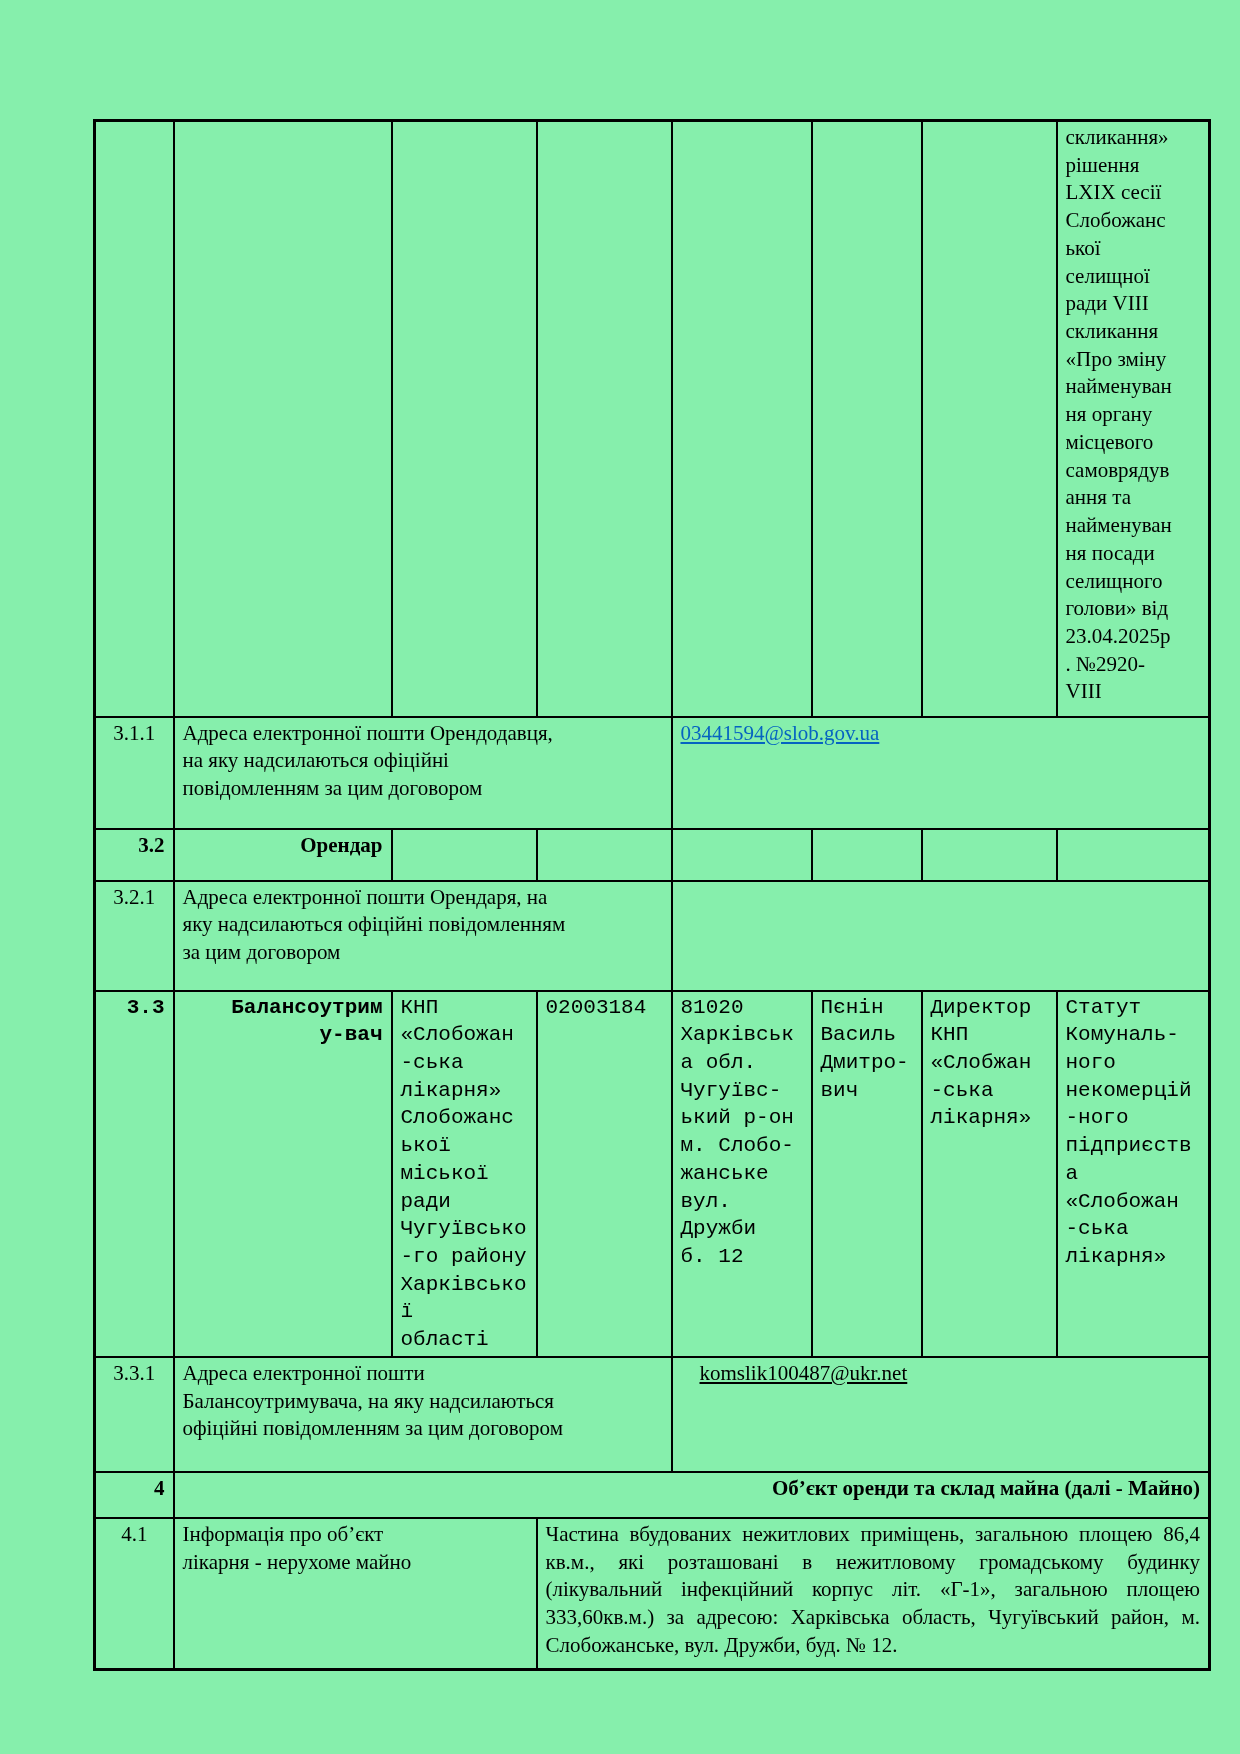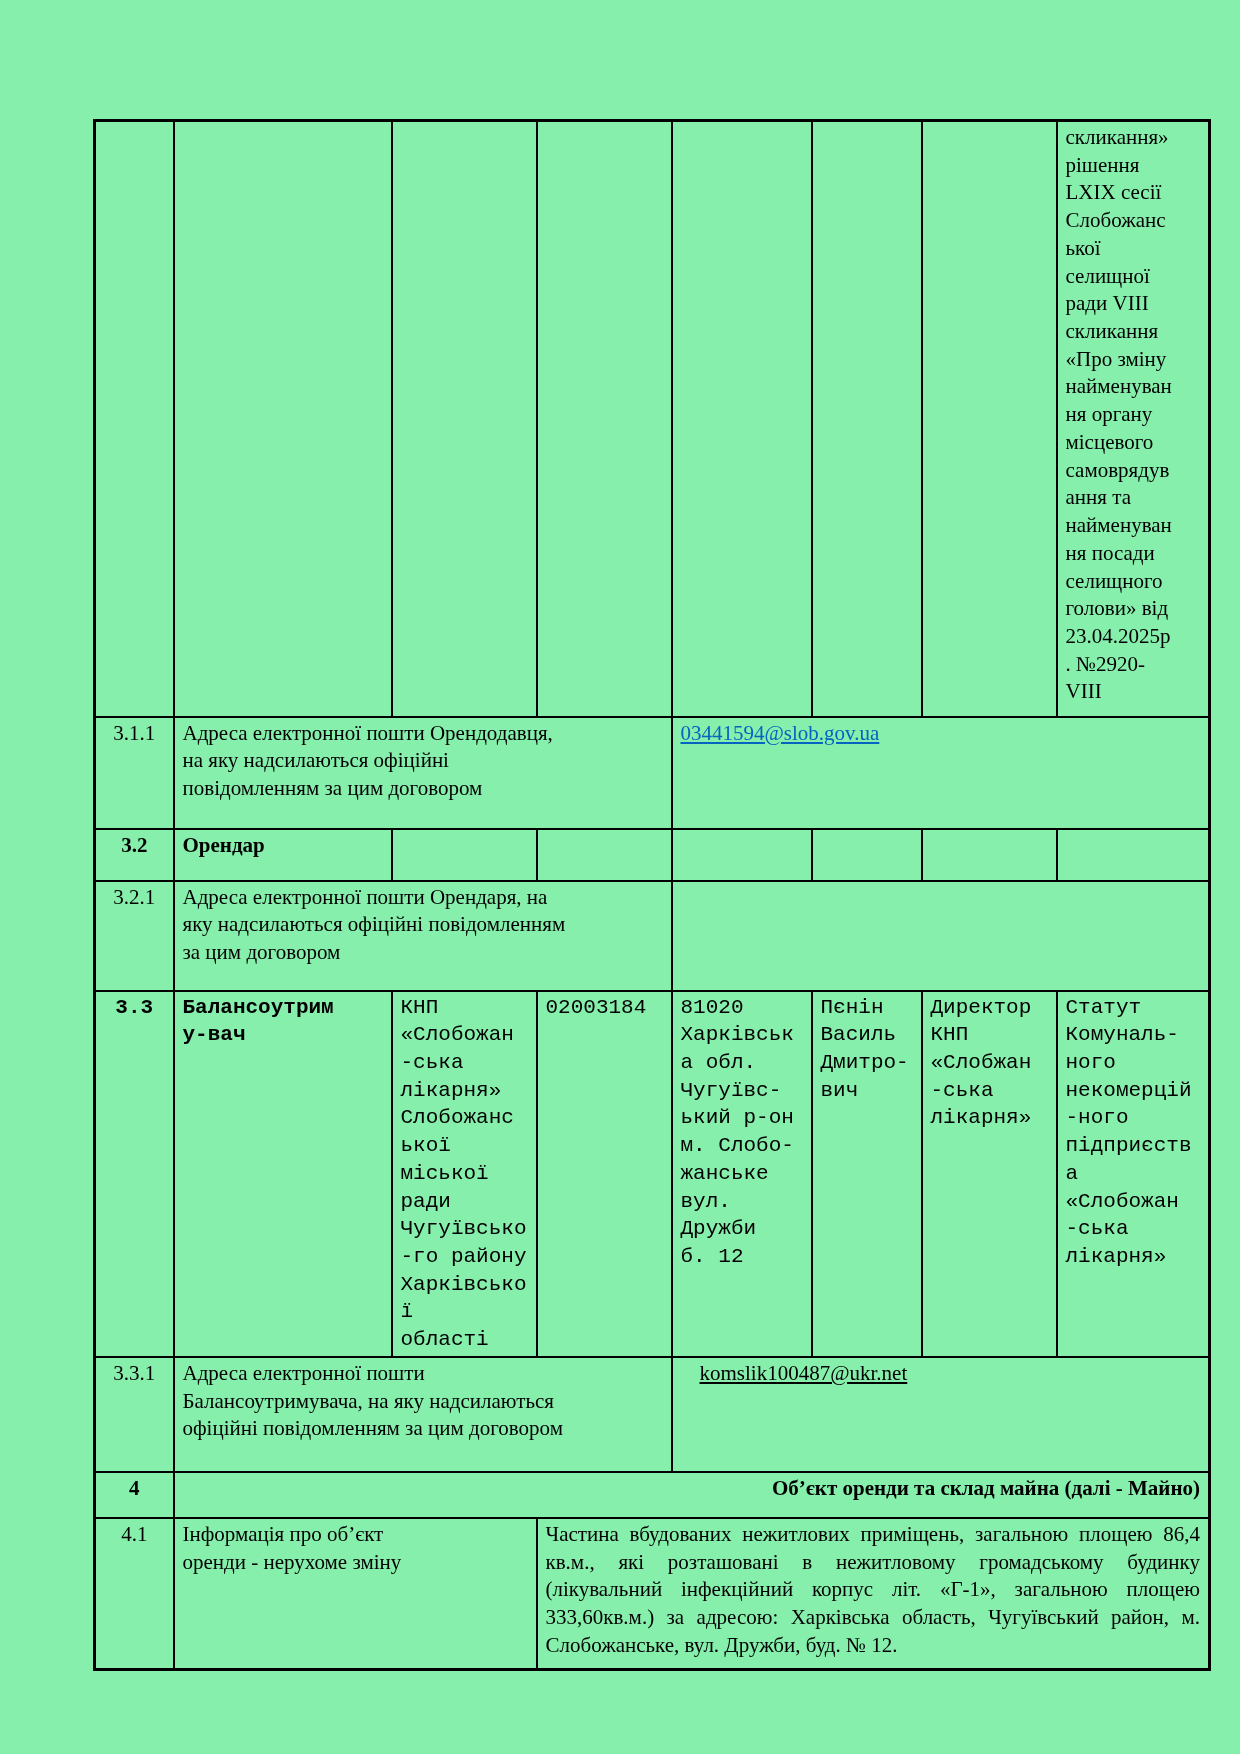--- a/index.html
+++ b/index.html
@@ -29,21 +29,21 @@
     border: 2px solid #000000;
     vertical-align: top;
     padding: 2px 8px;
     font-size: 21px;
     line-height: 1.32;
     word-wrap: break-word;
     overflow: hidden;
   }
   .pre { white-space: pre-wrap; }
   .num { text-align: center; }
-  .bold { font-weight: bold; }
+  .bold { font-weight: bold; text-align: right; }
   .center { text-align: right; }
   .justify { text-align: justify; }
   a.link-blue {
     color: #0563C1;
     text-decoration: underline;
   }
   a.link-black {
     color: #000000;
     text-decoration: underline;
     margin-left: 19px;
@@ -192,19 +192,19 @@
       </tr>
 
       <tr class="r-4">
         <td class="num bold">4</td>
         <td colspan="7" class="bold center">Об’єкт оренди та склад майна (далі - Майно)</td>
       </tr>
 
       <tr class="r-41">
         <td class="num">4.1</td>
         <td colspan="2" class="pre">Інформація про об’єкт
-оренди - нерухоме зміну</td>
+лікарня - нерухоме майно</td>
         <td colspan="5" class="justify">Частина вбудованих нежитлових приміщень, загальною площею 86,4 кв.м., які розташовані в нежитловому громадському будинку (лікувальний інфекційний корпус літ. «Г-1», загальною площею 333,60кв.м.) за адресою: Харківська область, Чугуївський  район, м. Слобожанське, вул. Дружби, буд. № 12.</td>
       </tr>
 
     </tbody>
   </table>
 </div>
 
 </body></html>

